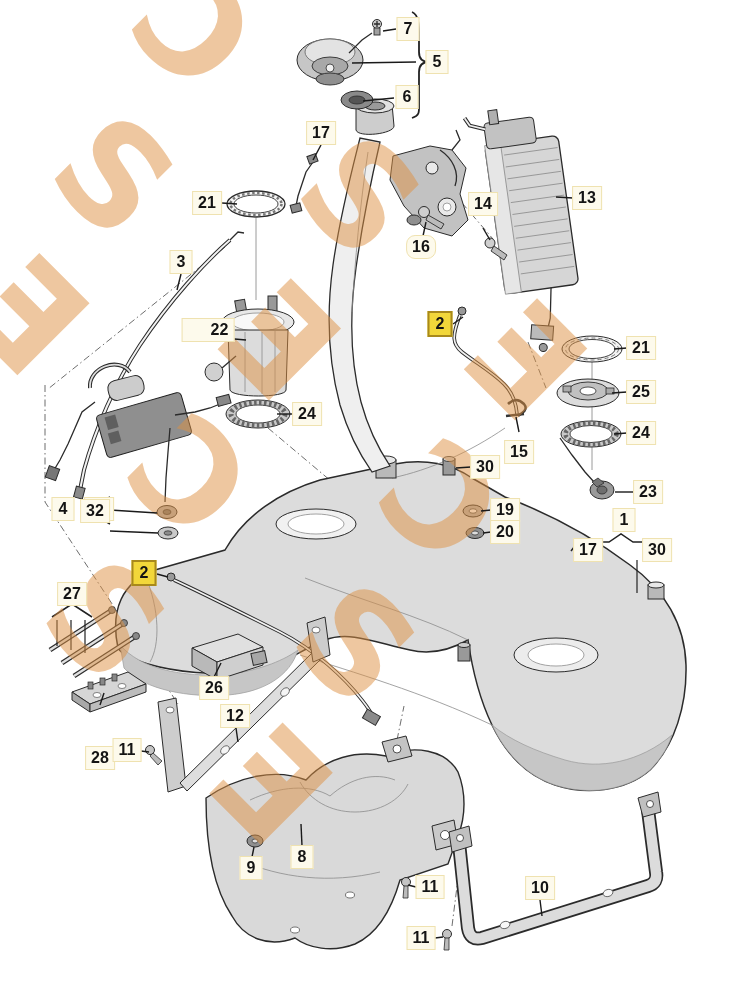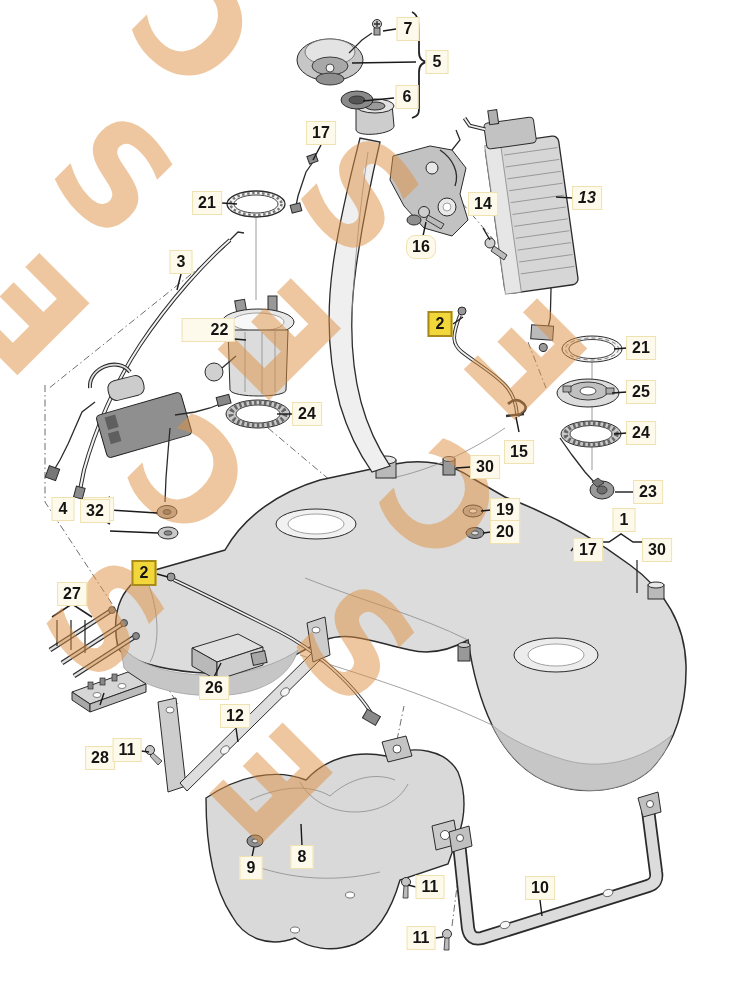--- a/index.html
+++ b/index.html
@@ -382,21 +382,21 @@
       <line x1="416" y1="887" x2="408" y2="885" stroke="#1a1a1a" stroke-width="1.4"></line>
       <line x1="540" y1="900" x2="542" y2="916" stroke="#1a1a1a" stroke-width="1.4"></line>
       <line x1="435" y1="938" x2="443" y2="937" stroke="#1a1a1a" stroke-width="1.4"></line>
     </svg>
 
   <div class="layer" id="labels-layer">
       <div class="part-label" style="left: 408px; top: 29px;">7</div>
       <div class="part-label" style="left: 437px; top: 62px;">5</div>
       <div class="part-label" style="left: 407px; top: 97px;">6</div>
       <div class="part-label" style="left: 321px; top: 133px;">17</div>
-      <div class="part-label" style="left: 587px; top: 198px; font-style: italic;">13</div>
+      <div class="part-label" style="left: 587px; top: 198px;">13</div>
       <div class="part-label" style="left: 207px; top: 203px;">21</div>
       <div class="part-label" style="left: 483px; top: 204px;">14</div>
       <div class="part-label" style="left: 421px; top: 247px; border-radius: 9px;">16</div>
       <div class="part-label" style="left: 181px; top: 262px;">3</div>
       <div class="part-label hl" style="left: 440px; top: 324px;">2</div>
       <div class="part-label" style="left: 208px; top: 330px; padding-left: 28px;">22</div>
       <div class="part-label" style="left: 641px; top: 348px;">21</div>
       <div class="part-label" style="left: 641px; top: 392px; text-align: right;">25</div>
       <div class="part-label" style="left: 307px; top: 414px;">24</div>
       <div class="part-label" style="left: 641px; top: 433px;">24</div>

